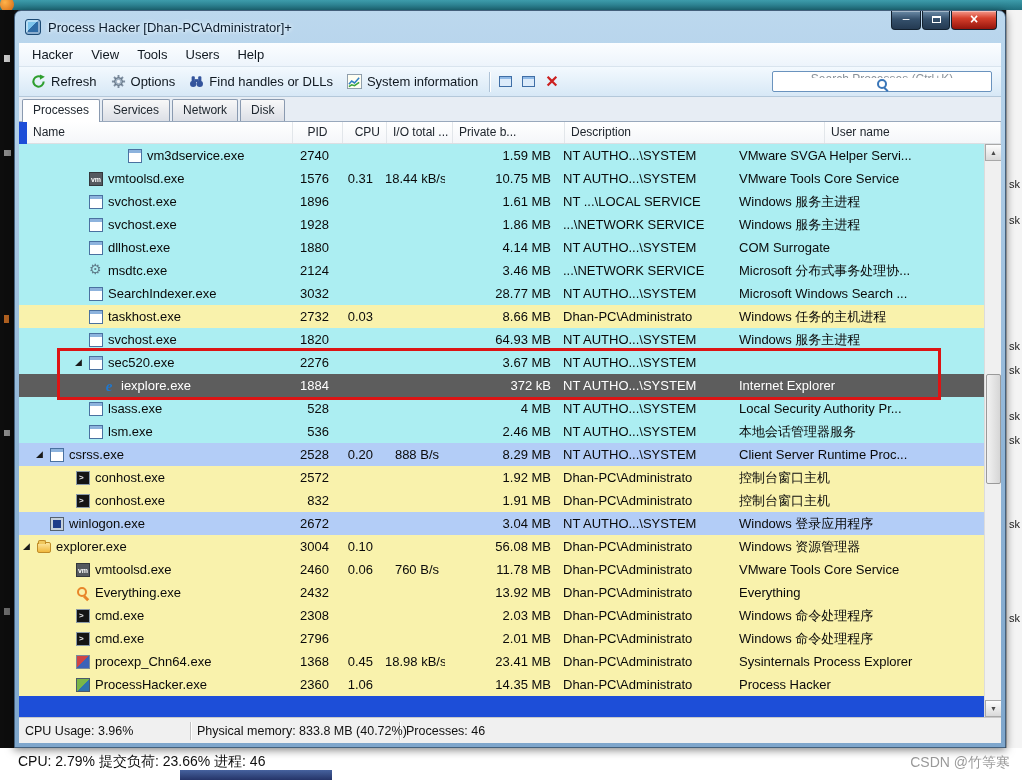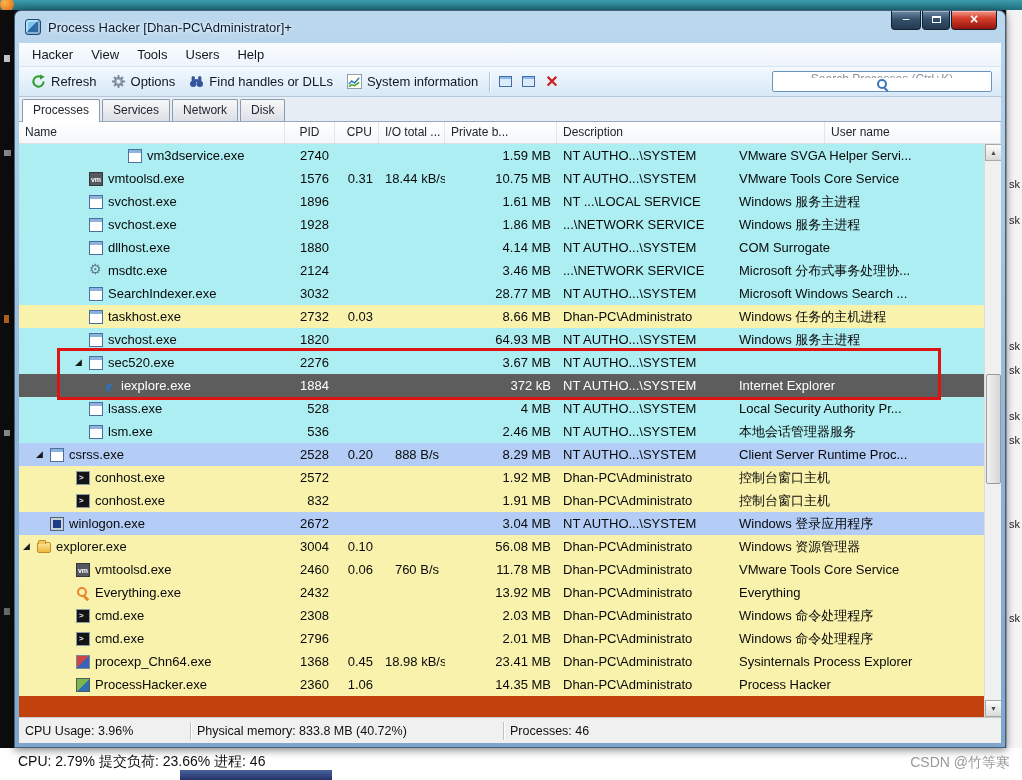--- a/index.html
+++ b/index.html
@@ -78,21 +78,21 @@
     background:#3a76b8; transform:rotate(45deg); transform-origin:0 0; }
 
   
   .tabstrip { height:25px; background:#e7edf4; border-bottom:1px solid #98a8bc; padding:3px 0 0 3px;
     display:flex; align-items:flex-end; }
   .tab { padding:3px 10px 4px; font-size:12px; border:1px solid #8a9ab0; border-bottom:none;
     border-radius:2px 2px 0 0; background:linear-gradient(#f8f8f8,#dcdfe6); margin-right:2px; color:#202830; }
   .tab.active { background:#fff; position:relative; z-index:2; margin-bottom:-1px; padding-bottom:5px; }
 
   
-  .table-wrap { position:absolute; left:0; right:0; top:79px; bottom:26px; background:#c2410c; overflow:hidden; }
+  .table-wrap { position:absolute; left:0; right:0; top:79px; bottom:26px; background:#1d4ed8; overflow:hidden;padding-left:8px; }
   .thead { display:flex; height:22px; background:linear-gradient(#ffffff,#f4f6f9);
     border-bottom:1px solid #dcdfe3; font-size:12px; color:#20262e; }
   .th { line-height:21px; padding:0 6px; border-right:1px solid #e2e6ea; white-space:nowrap; overflow:hidden; }
   .col-name { width:266px; } .col-pid { width:50px; text-align:center; } .col-cpu { width:44px; text-align:right; }
   .col-io { width:66px; text-align:right; } .col-mem { width:112px; text-align:right; }
   .col-user { width:176px; } .col-desc { flex:1; }
   .thead .col-mem { text-align:left; }
 
   .rows { position:absolute; left:0; top:22px; right:17px; bottom:0; overflow:hidden; }
   .tr { display:flex; height:23px; font-size:13px; color:#0a0a0a; }
@@ -144,21 +144,21 @@
 
   
   .red-box { position:absolute; left:38px; top:226px; width:884px; height:52px;
     border:3px solid #dd1414; z-index:5; pointer-events:none; }
 
   
   .statusbar { position:absolute; left:0; right:0; bottom:0; height:26px; background:#f0f0f0;
     border-top:1px solid #c9c9c9; display:flex; align-items:center; font-size:12.5px; color:#101010; }
   .sb-pane { padding:0 6px; border-right:1px solid #c2c2c2; box-shadow:1px 0 0 #fff; height:18px;
     line-height:18px; white-space:nowrap; }
-  .sb-pane.p1 { width:172px; } .sb-pane.p2 { width:313px; } .sb-pane.p3 { border-right:none; box-shadow:none; }
+  .sb-pane.p1 { width:172px; } .sb-pane.p2 { width:209px; } .sb-pane.p3 { border-right:none; box-shadow:none; }
 </style>
 </head>
 <body>
 
 <div class="screen">
 
   <div class="bg-top-strip"></div>
   <div class="orange-dot"></div>
   <div class="left-strip">
     <span class="mark m1"></span>

